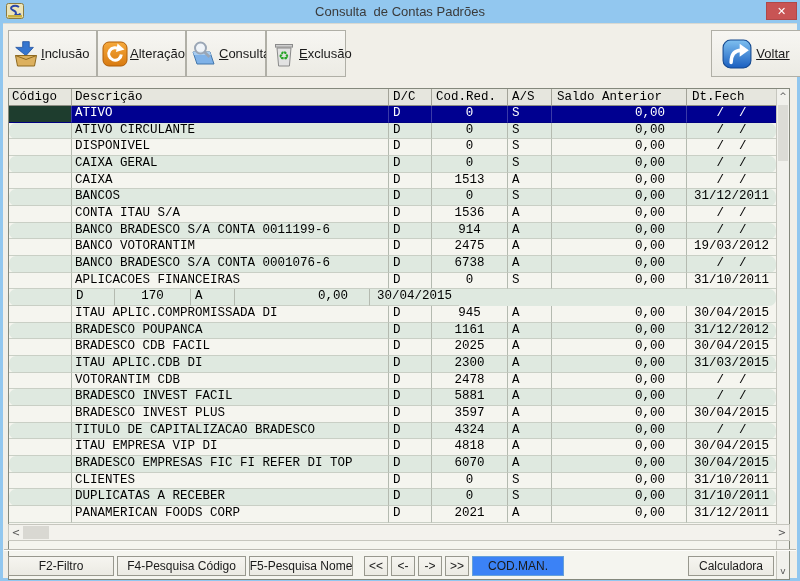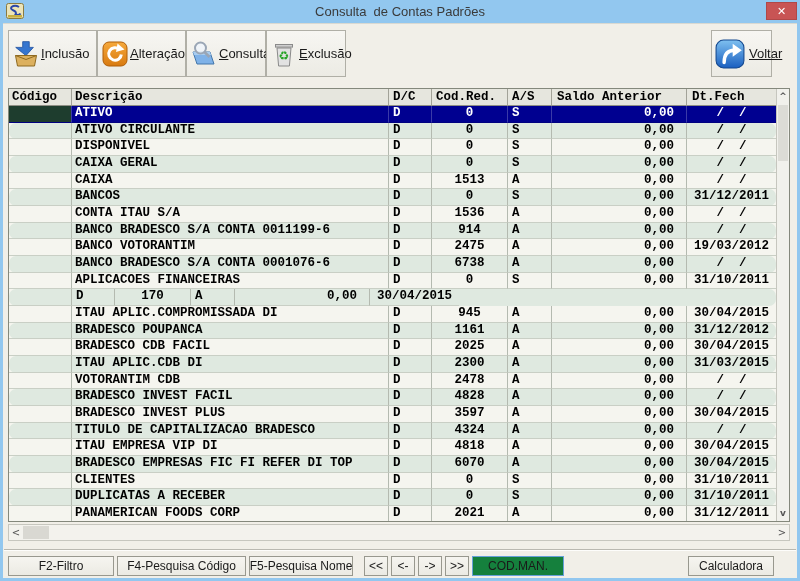--- a/index.html
+++ b/index.html
@@ -20,44 +20,44 @@
   
   .tb-btn{position:absolute;top:30px;height:47px;background:linear-gradient(#f7f6f2,#ecebe4);
     border:1px solid #b0afa6;box-sizing:border-box;display:flex;align-items:center;
     gap:1px;padding:0 3px;font-size:13px;color:#1a1a1a;cursor:default;}
   .tb-btn .lbl{white-space:nowrap;}
   .u{text-decoration:underline;}
   #btn-inclusao{left:8px;width:89px;text-align:right;}
   #btn-alteracao{left:97px;width:89px;}
   #btn-consulta{left:186px;width:80px;}
   #btn-exclusao{left:266px;width:80px;}
-  #btn-voltar{left:711px;width:61px;justify-content:flex-start;gap:4px;text-decoration:underline;}
+  #btn-voltar{left:711px;width:90px;justify-content:center;gap:4px;text-decoration:underline;}
   .tb-icon{width:28px;height:28px;flex:0 0 auto;}
   
-  .table{position:absolute;left:8px;top:88px;width:782px;height:434px;
+  .table{position:absolute;left:8px;top:88px;width:782px;height:492px;
     background:#f5f5ef;border:1px solid #84887c;box-sizing:border-box;
-    font-family:"Liberation Mono","DejaVu Sans Mono",monospace;font-size:12.5px;color:#000;font-weight:bold;}
+    font-family:"Liberation Mono","DejaVu Sans Mono",monospace;font-size:12.5px;color:#000;}
   .thead{display:flex;height:17px;background:#e6e6de;}
   .hcell{box-sizing:border-box;border-right:1px solid #a2a298;border-bottom:1px solid #8f8f85;
     padding:1px 0 0 3px;white-space:nowrap;overflow:hidden;}
   .tbody{position:absolute;left:0;top:17px;right:13px;bottom:0;overflow:hidden;}
   .trow{display:flex;height:16.68px;box-sizing:border-box;}
   .trow.white{background:#f5f5ef;}
   .trow.green{background:#dfe9e0;border-radius:7px;}
   .trow.selected{background:#000090;color:#fff;}
   .trow.selected .c-codigo{background:#1e3d2e;}
   .trow.selected .tcell{border-right-color:#3a3aa8;border-bottom-color:#000080;}
   .tcell{box-sizing:border-box;border-right:1px solid #b4bab0;border-bottom:1px solid #c9cfc5;
     white-space:pre;overflow:hidden;line-height:15.5px;}
   .c-codigo{width:63px;padding-left:3px;}
   .c-desc{width:317px;padding-left:3px;}
   .c-dc{width:43px;padding-left:4px;}
   .c-codred{width:76px;text-align:center;}
   .c-as{width:44px;padding-left:4px;}
-  .c-saldo{width:135px;text-align:right;padding-right:12px;}
+  .c-saldo{width:135px;text-align:right;padding-right:21px;}
   .c-dtfech{width:89px;text-align:center;border-right:none;}
   
   .vscroll{position:absolute;top:0;right:0;bottom:0;width:13px;background:#f1f1ec;
     border-left:1px solid #c6c6be;box-sizing:border-box;}
   .vs-up,.vs-down{position:absolute;left:0;right:0;height:15px;text-align:center;
     font-size:9px;color:#555;line-height:14px;font-family:"DejaVu Sans",sans-serif;cursor:default;}
   .vs-up{top:0;}
   .vs-down{bottom:0;}
   .vs-thumb{position:absolute;left:1px;right:1px;top:16px;height:56px;background:#dcdcd6;}
   
@@ -75,21 +75,21 @@
   .f-btn{position:absolute;top:556px;height:20px;background:linear-gradient(#f6f5f0,#ebeae3);
     border:1px solid #98988e;box-sizing:border-box;font-size:12px;color:#1a1a1a;
     display:flex;align-items:center;justify-content:center;white-space:nowrap;cursor:default;}
   #btn-f2{left:8px;width:106px;}
   #btn-f4{left:117px;width:129px;}
   #btn-f5{left:249px;width:104px;}
   #btn-first{left:364px;width:24px;}
   #btn-prev{left:391px;width:24px;}
   #btn-next{left:418px;width:24px;}
   #btn-last{left:445px;width:24px;}
-  #btn-codman{left:472px;width:92px;background:#15803d;border:1px solid #66a0d8;}
+  #btn-codman{left:472px;width:92px;background:#3b82f6;border:1px solid #66a0d8;}
   #btn-calc{left:688px;width:86px;}
 </style>
 </head>
 <body>
 
 <div class="window">
 
   <div class="titlebar">
     <svg class="app-icon" viewBox="0 0 18 16">
       <rect x="0.5" y="0.5" width="17" height="15" rx="2" fill="#ece4b8" stroke="#8a7a40"></rect>
@@ -320,21 +320,21 @@
           <div class="tcell c-dc">D</div>
           <div class="tcell c-codred">2478</div>
           <div class="tcell c-as">A</div>
           <div class="tcell c-saldo">0,00</div>
           <div class="tcell c-dtfech">/  /</div>
         </div>
         <div class="trow green">
           <div class="tcell c-codigo"></div>
           <div class="tcell c-desc">BRADESCO INVEST FACIL</div>
           <div class="tcell c-dc">D</div>
-          <div class="tcell c-codred">4828</div>
+          <div class="tcell c-codred">5881</div>
           <div class="tcell c-as">A</div>
           <div class="tcell c-saldo">0,00</div>
           <div class="tcell c-dtfech">/  /</div>
         </div>
         <div class="trow white">
           <div class="tcell c-codigo"></div>
           <div class="tcell c-desc">BRADESCO INVEST PLUS</div>
           <div class="tcell c-dc">D</div>
           <div class="tcell c-codred">3597</div>
           <div class="tcell c-as">A</div>

